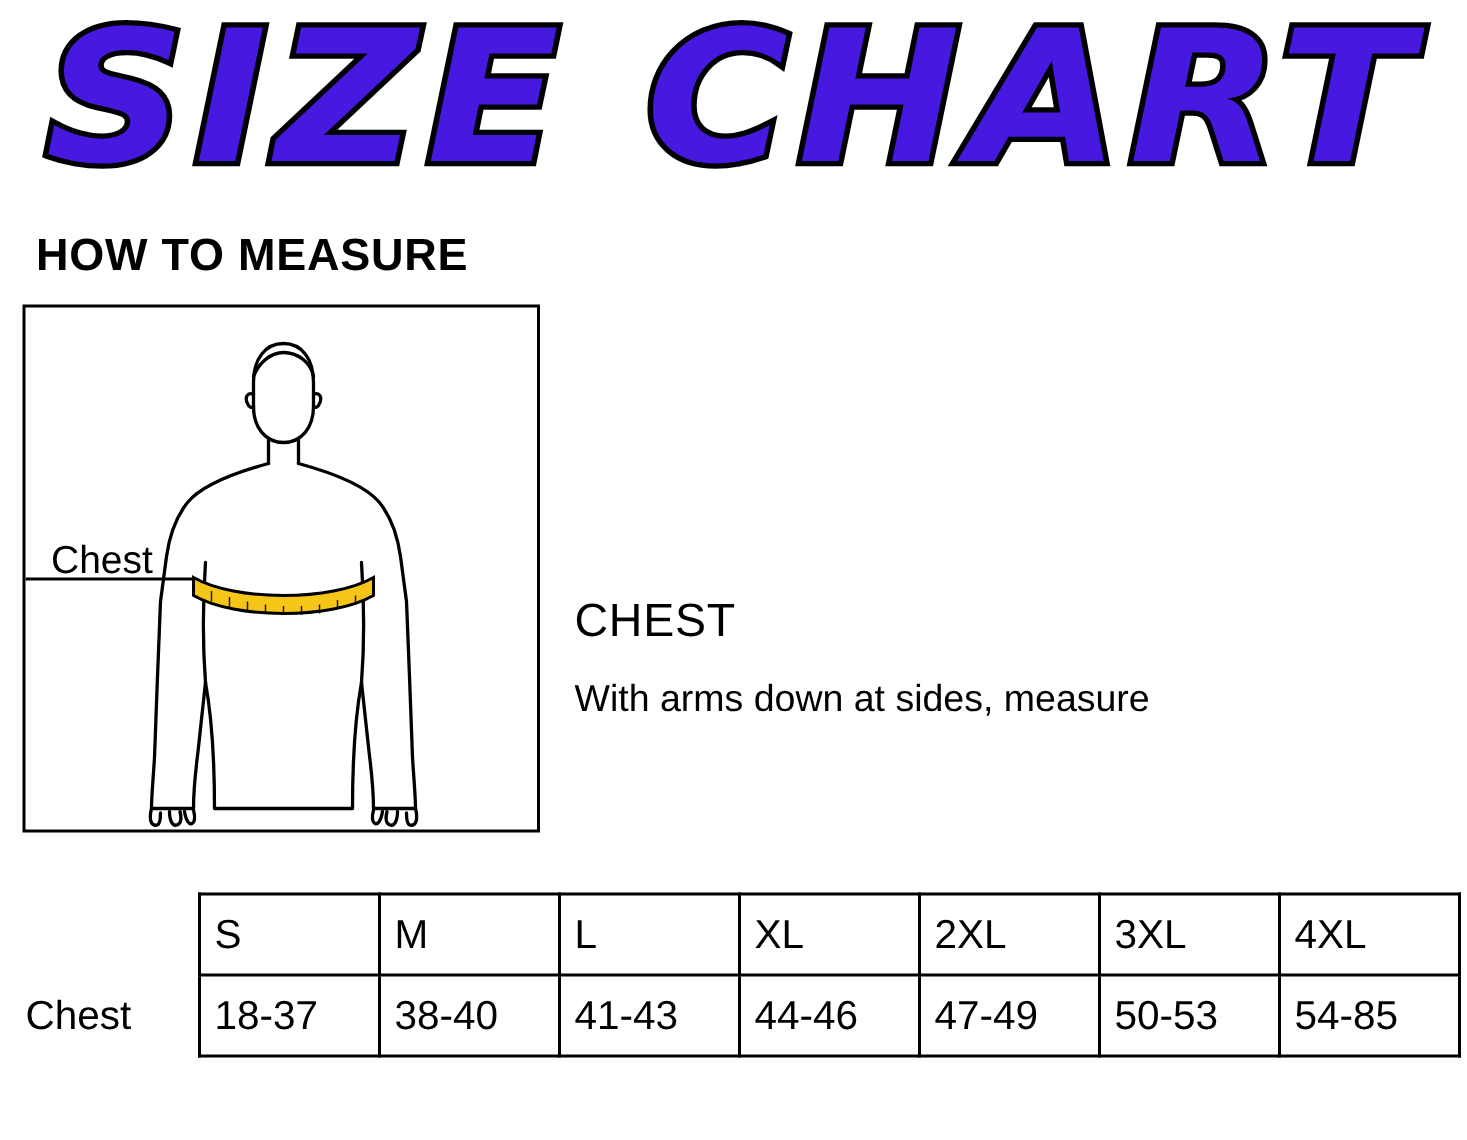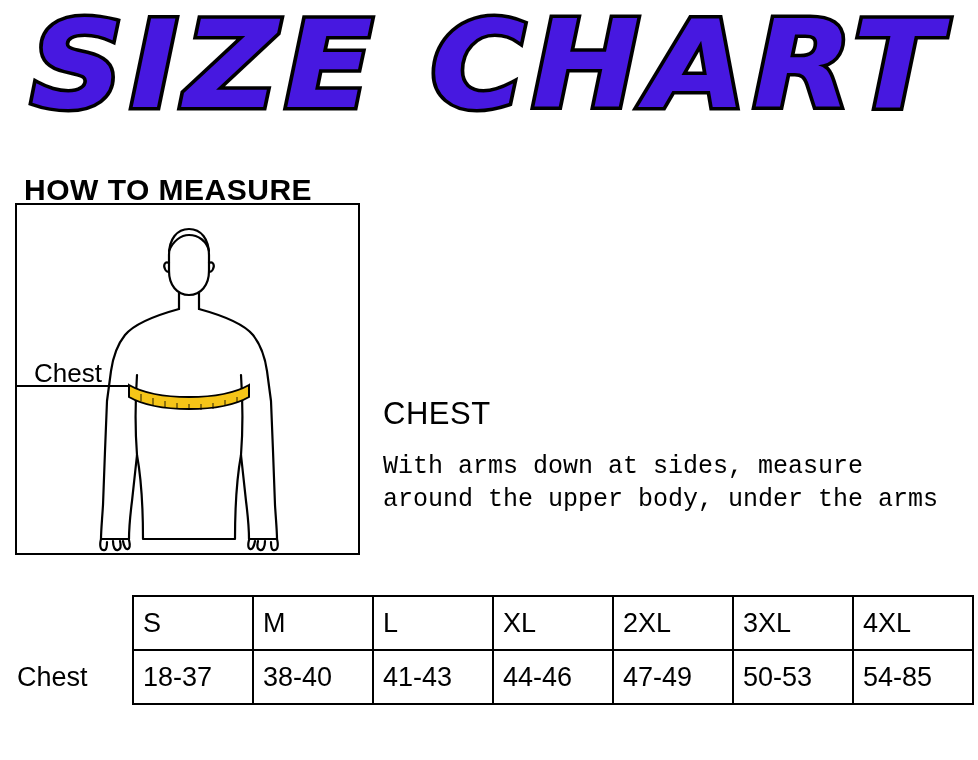--- a/index.html
+++ b/index.html
@@ -37,21 +37,21 @@
     paint-order: stroke fill;
     white-space: nowrap;
     transform: scaleX(1.06);
     transform-origin: center center;
   }
 
   
   .how-to {
     position: absolute;
     left: 24px;
-    top: 173px;
+    top: 154px;
     font-size: 30px;
     font-weight: bold;
     letter-spacing: 0.5px;
     font-family: "Liberation Sans", sans-serif;
   }
 
   
   .figure-box {
     position: absolute;
     left: 15px;
@@ -83,21 +83,21 @@
   }
   .desc-body {
     position: absolute;
     left: 383px;
     top: 450px;
     width: 590px;
     font-size: 25px;
     line-height: 33px;
     font-family: "Liberation Sans", sans-serif;
   }
-  .desc-body div { white-space: nowrap; font-family: Liberation Mono, monospace; }
+  .desc-body div { white-space: nowrap; }
 
   
   .size-table {
     position: absolute;
     left: 13px;
     top: 595px;
     border-collapse: collapse;
     table-layout: fixed;
   }
   .size-table td {
@@ -178,21 +178,20 @@
 
     <line x1="0" y1="181" x2="112" y2="181" stroke="#000000" stroke-width="2"></line>
   </svg>
 </div>
 
 <div class="chest-label">Chest</div>
 
 <div class="desc-title">CHEST</div>
 <div class="desc-body">
   <div>With arms down at sides, measure</div>
-  <div>around the upper body, under the arms</div>
 </div>
 
 <table class="size-table">
   <tbody>
     <tr class="header-row">
       <td class="rowhead"></td>
       <td class="cell">S</td>
       <td class="cell">M</td>
       <td class="cell">L</td>
       <td class="cell">XL</td>

